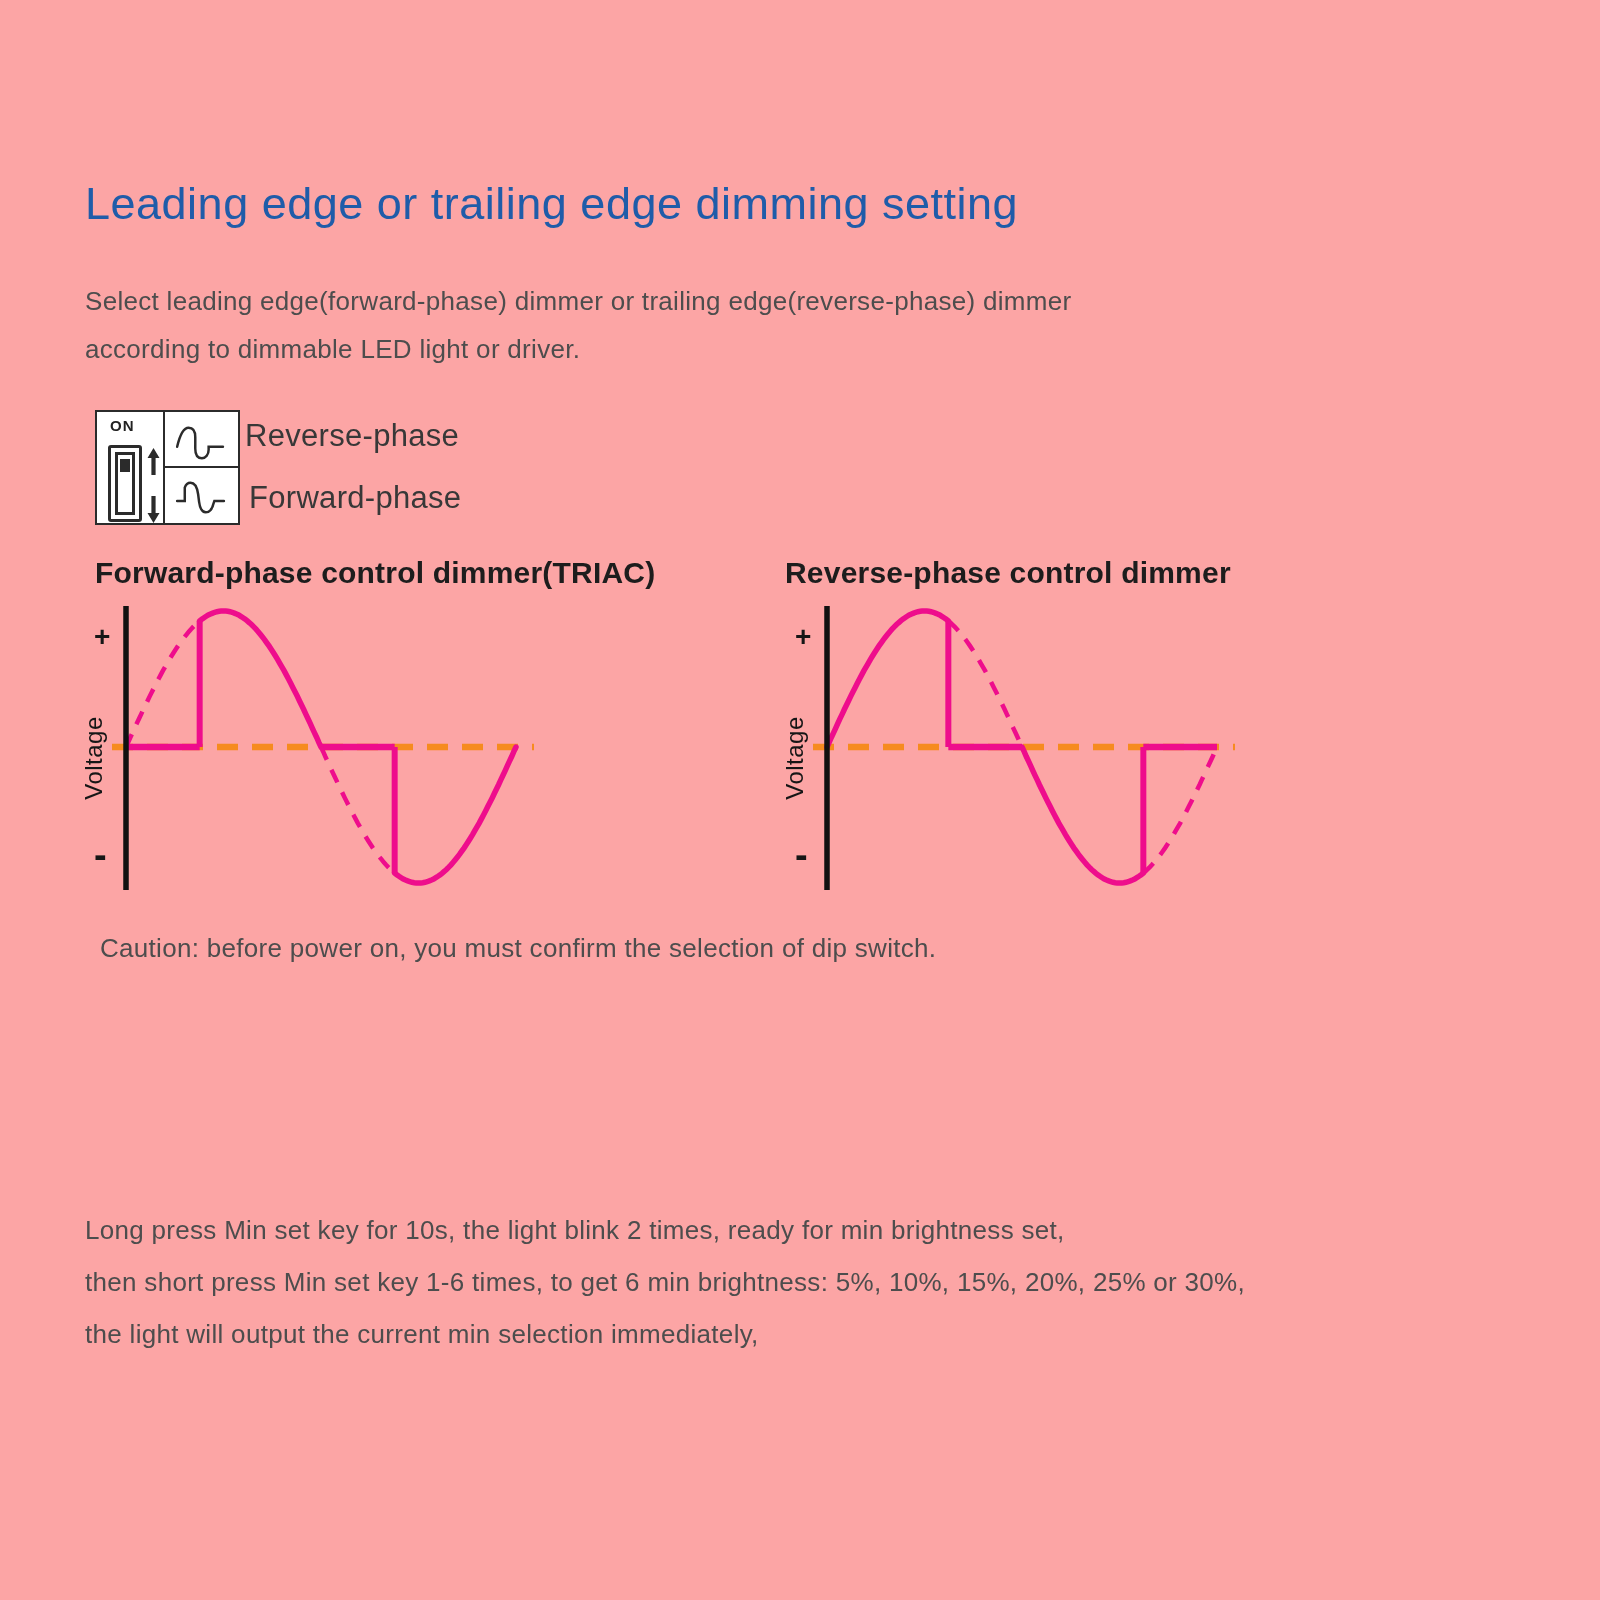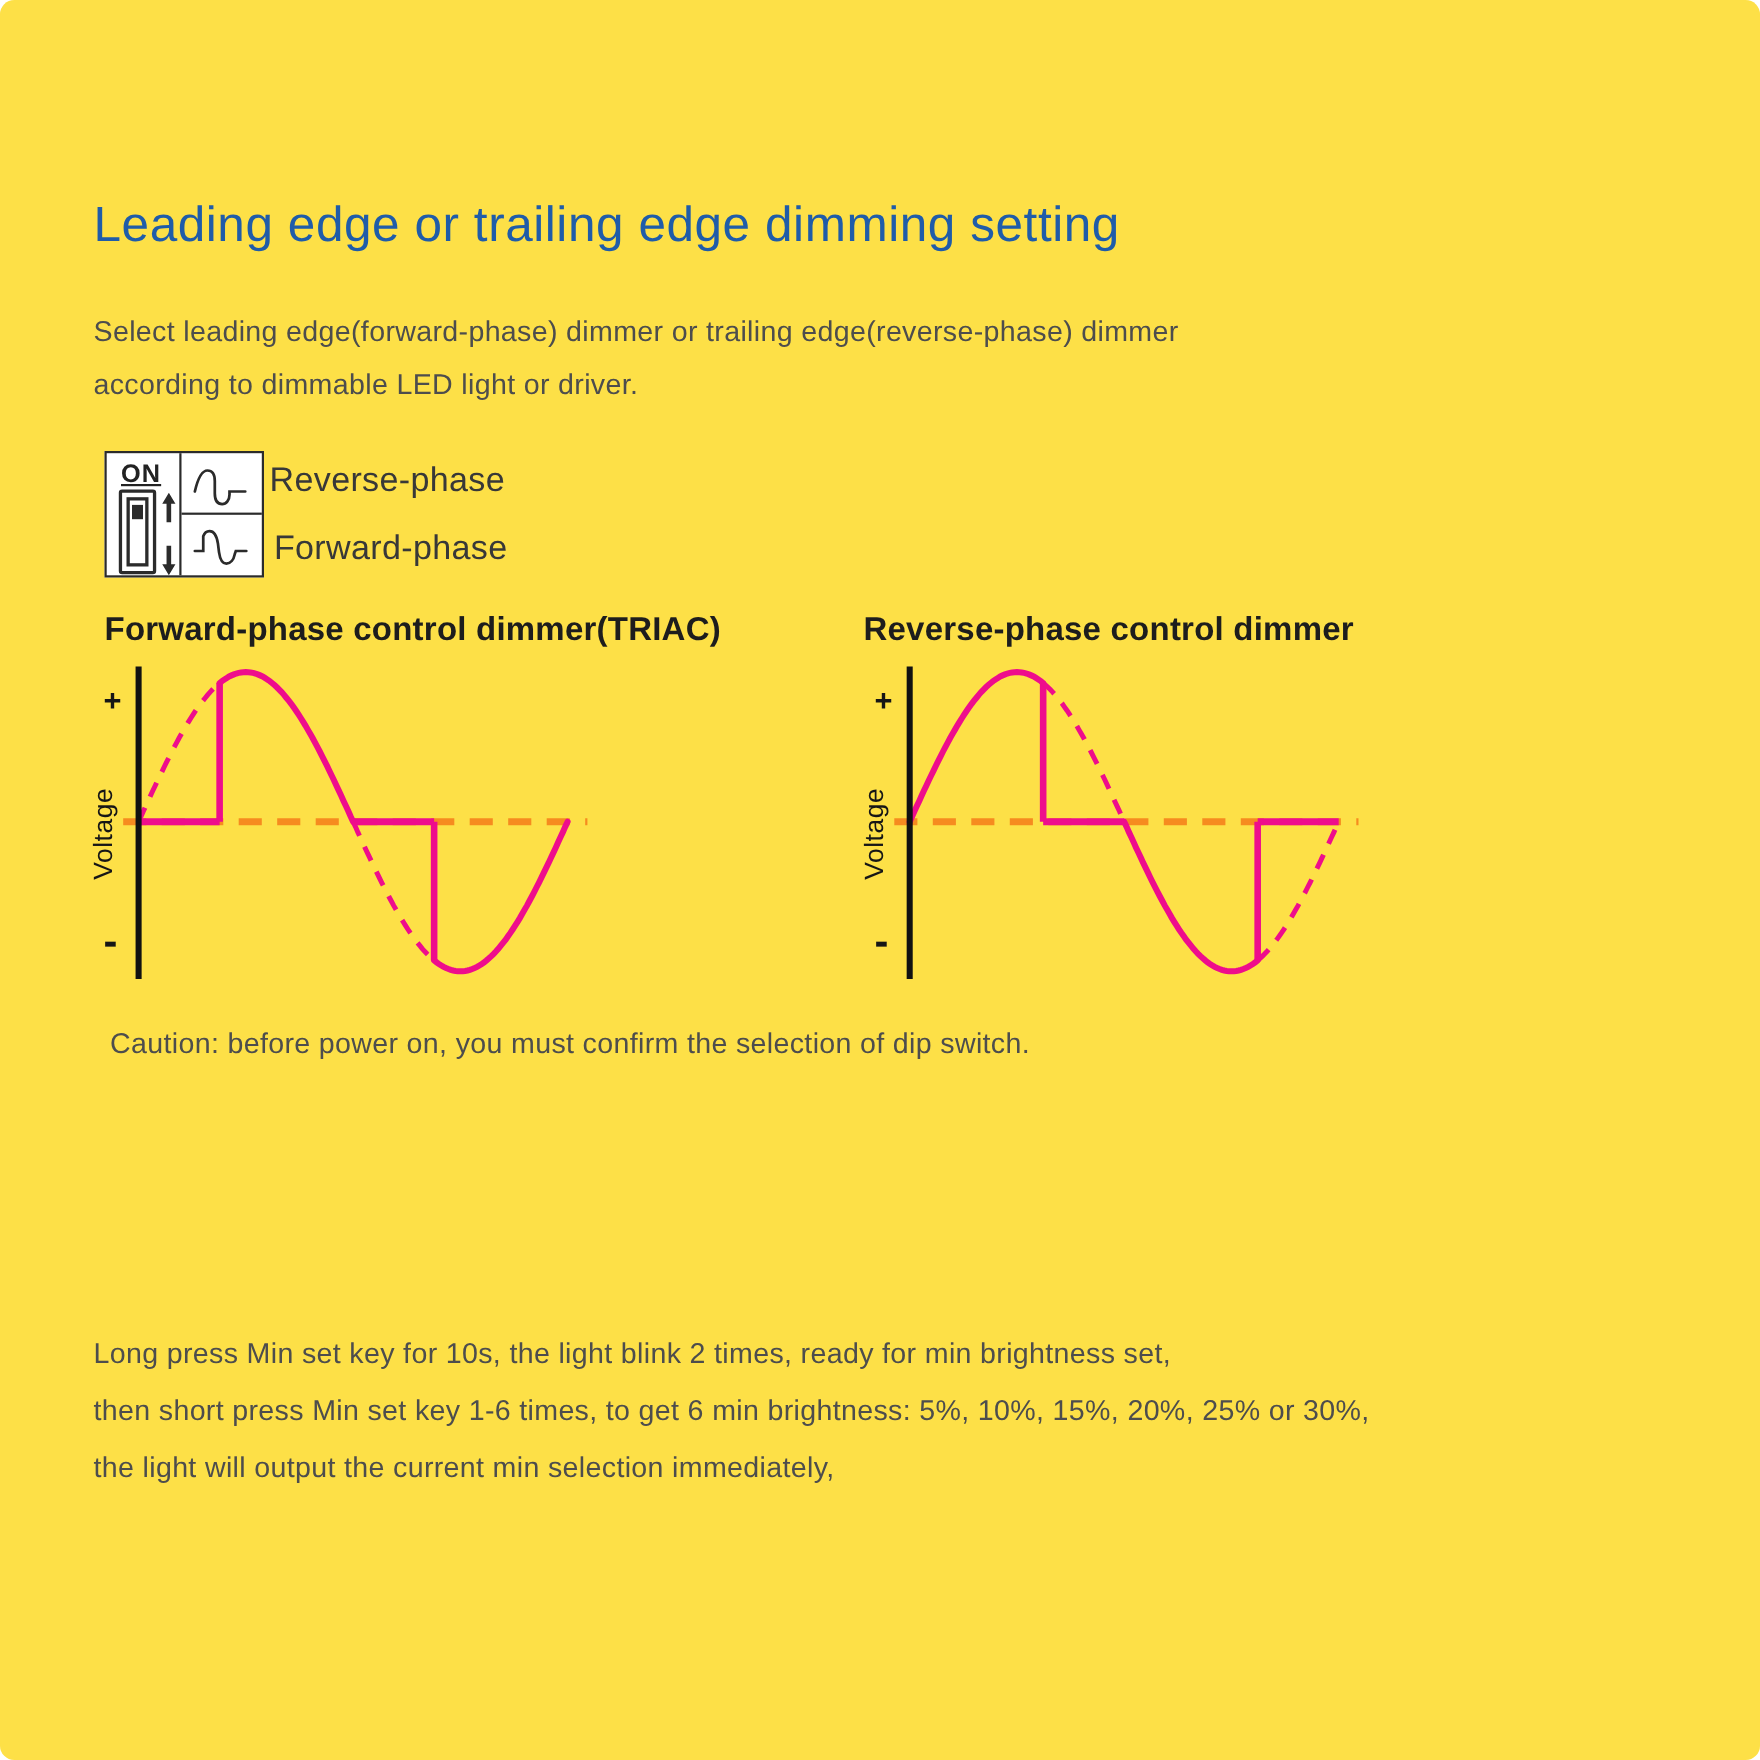--- a/index.html
+++ b/index.html
@@ -1,34 +1,34 @@
 <!DOCTYPE html>
 <html><head>
 <meta charset="utf-8">
 <style>
   html,body{margin:0;padding:0;background:#ffffff;}
-  .page{position:relative;width:1600px;height:1600px;background:#fde047;
-        font-family:"Liberation Sans", sans-serif;overflow:hidden;border-radius:13px;}
+  .page{position:relative;width:1600px;height:1600px;background:#fca5a5;
+        font-family:"Liberation Sans", sans-serif;overflow:hidden;}
 
   .abs{position:absolute;}
 
   .h-blue{color:#1F5CA9;font-weight:400;letter-spacing:0.5px;}
   .h1{left:85px;top:178px;font-size:45px;}
   .h2{left:85px;top:1086px;font-size:46px;}
 
   .body-text{color:#4d4d4d;font-size:26px;letter-spacing:0.3px;line-height:48px;}
   .intro{left:85px;top:277px;width:1300px;}
   .caution{left:100px;top:924px;width:1300px;}
   .minb{left:85px;top:1204px;width:1420px;line-height:52px;}
 
   
   .dip{left:95px;top:410px;width:141px;height:111px;border:2px solid #2b2b2b;background:#fff;}
   .dip .div-v{position:absolute;left:66px;top:0;height:111px;width:2px;background:#2b2b2b;}
   .dip .div-h{position:absolute;left:68px;top:54px;width:73px;height:2px;background:#2b2b2b;}
-  .dip .on{position:absolute;left:13px;top:5px;font-size:23px;font-weight:700;color:#222;letter-spacing:1px;text-decoration:underline;}
+  .dip .on{position:absolute;left:13px;top:5px;font-size:15px;font-weight:700;color:#222;letter-spacing:1px;}
   .sw-outer{position:absolute;left:11px;top:33px;width:28px;height:71px;border:3px solid #2b2b2b;border-radius:3px;}
   .sw-inner{position:absolute;left:4px;top:4px;width:14px;height:57px;border:3px solid #2b2b2b;}
   .sw-knob{position:absolute;left:2px;top:4px;width:10px;height:13px;background:#2b2b2b;}
   .arrow{position:absolute;width:13px;height:27px;}
   .arrow-up{left:50px;top:36px;}
   .arrow-down{left:50px;top:84px;}
   .miniwave{position:absolute;width:54px;height:42px;}
   .mini-top{left:77px;top:10px;}
   .mini-bot{left:77px;top:66px;}
 

